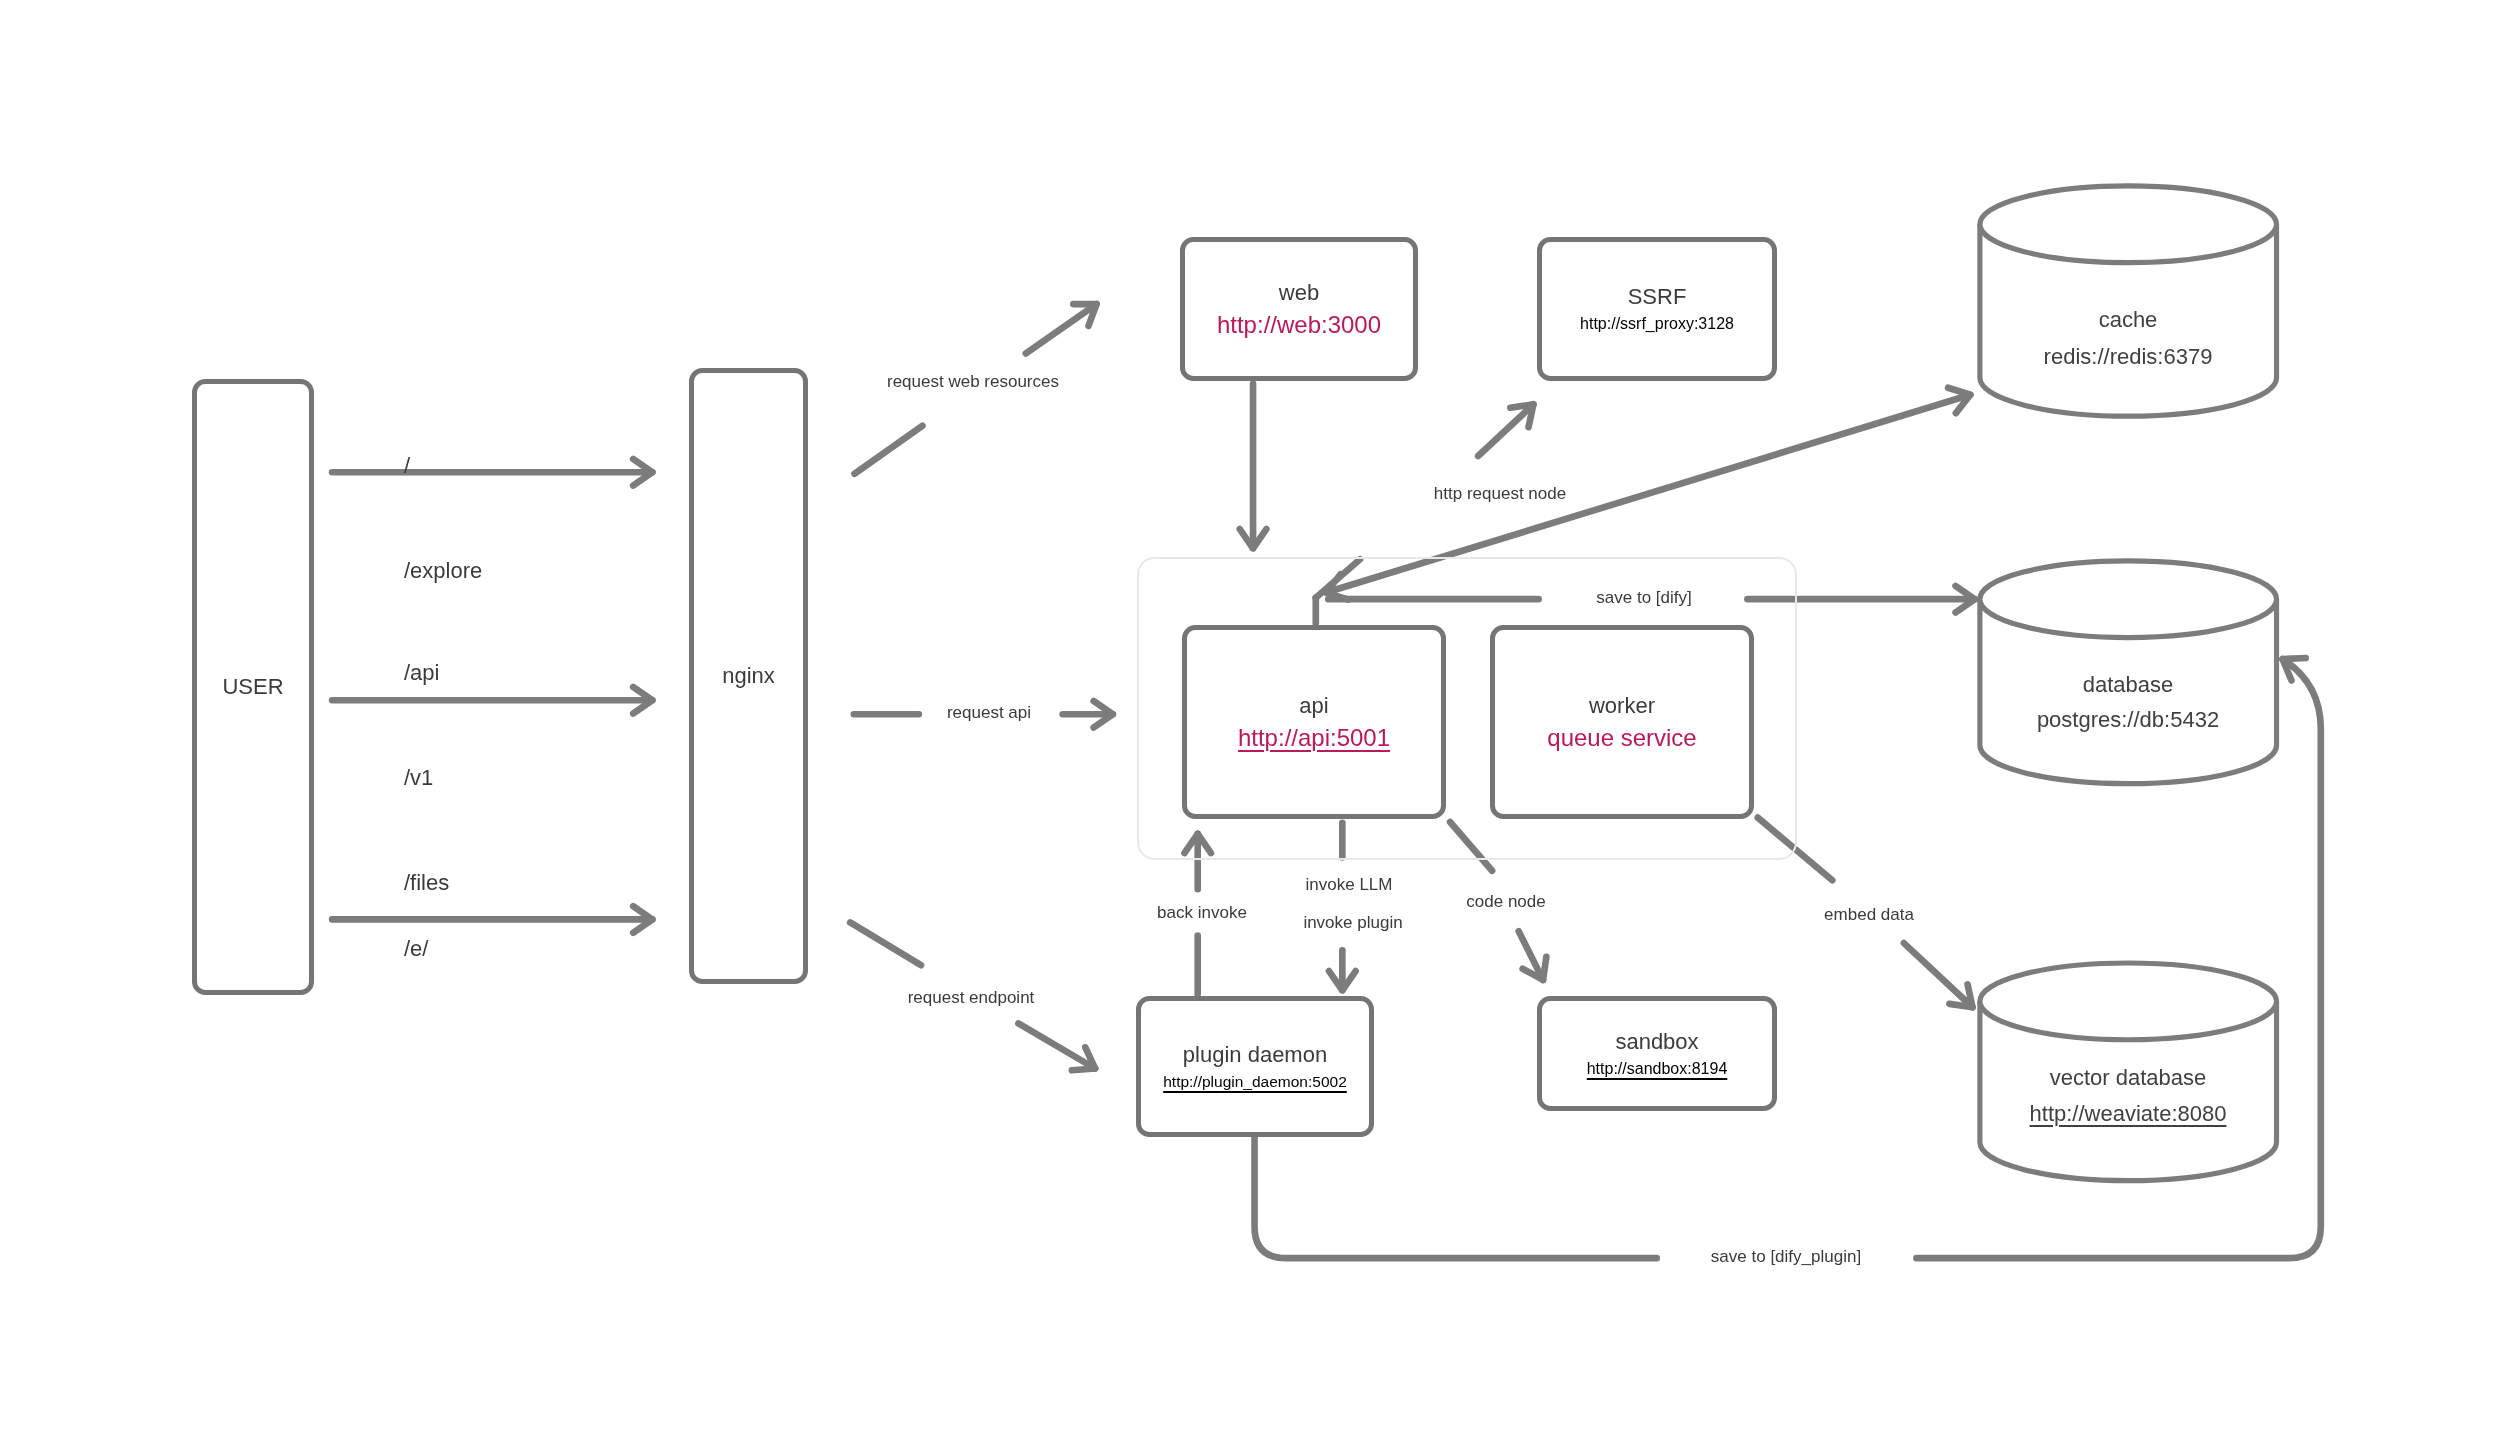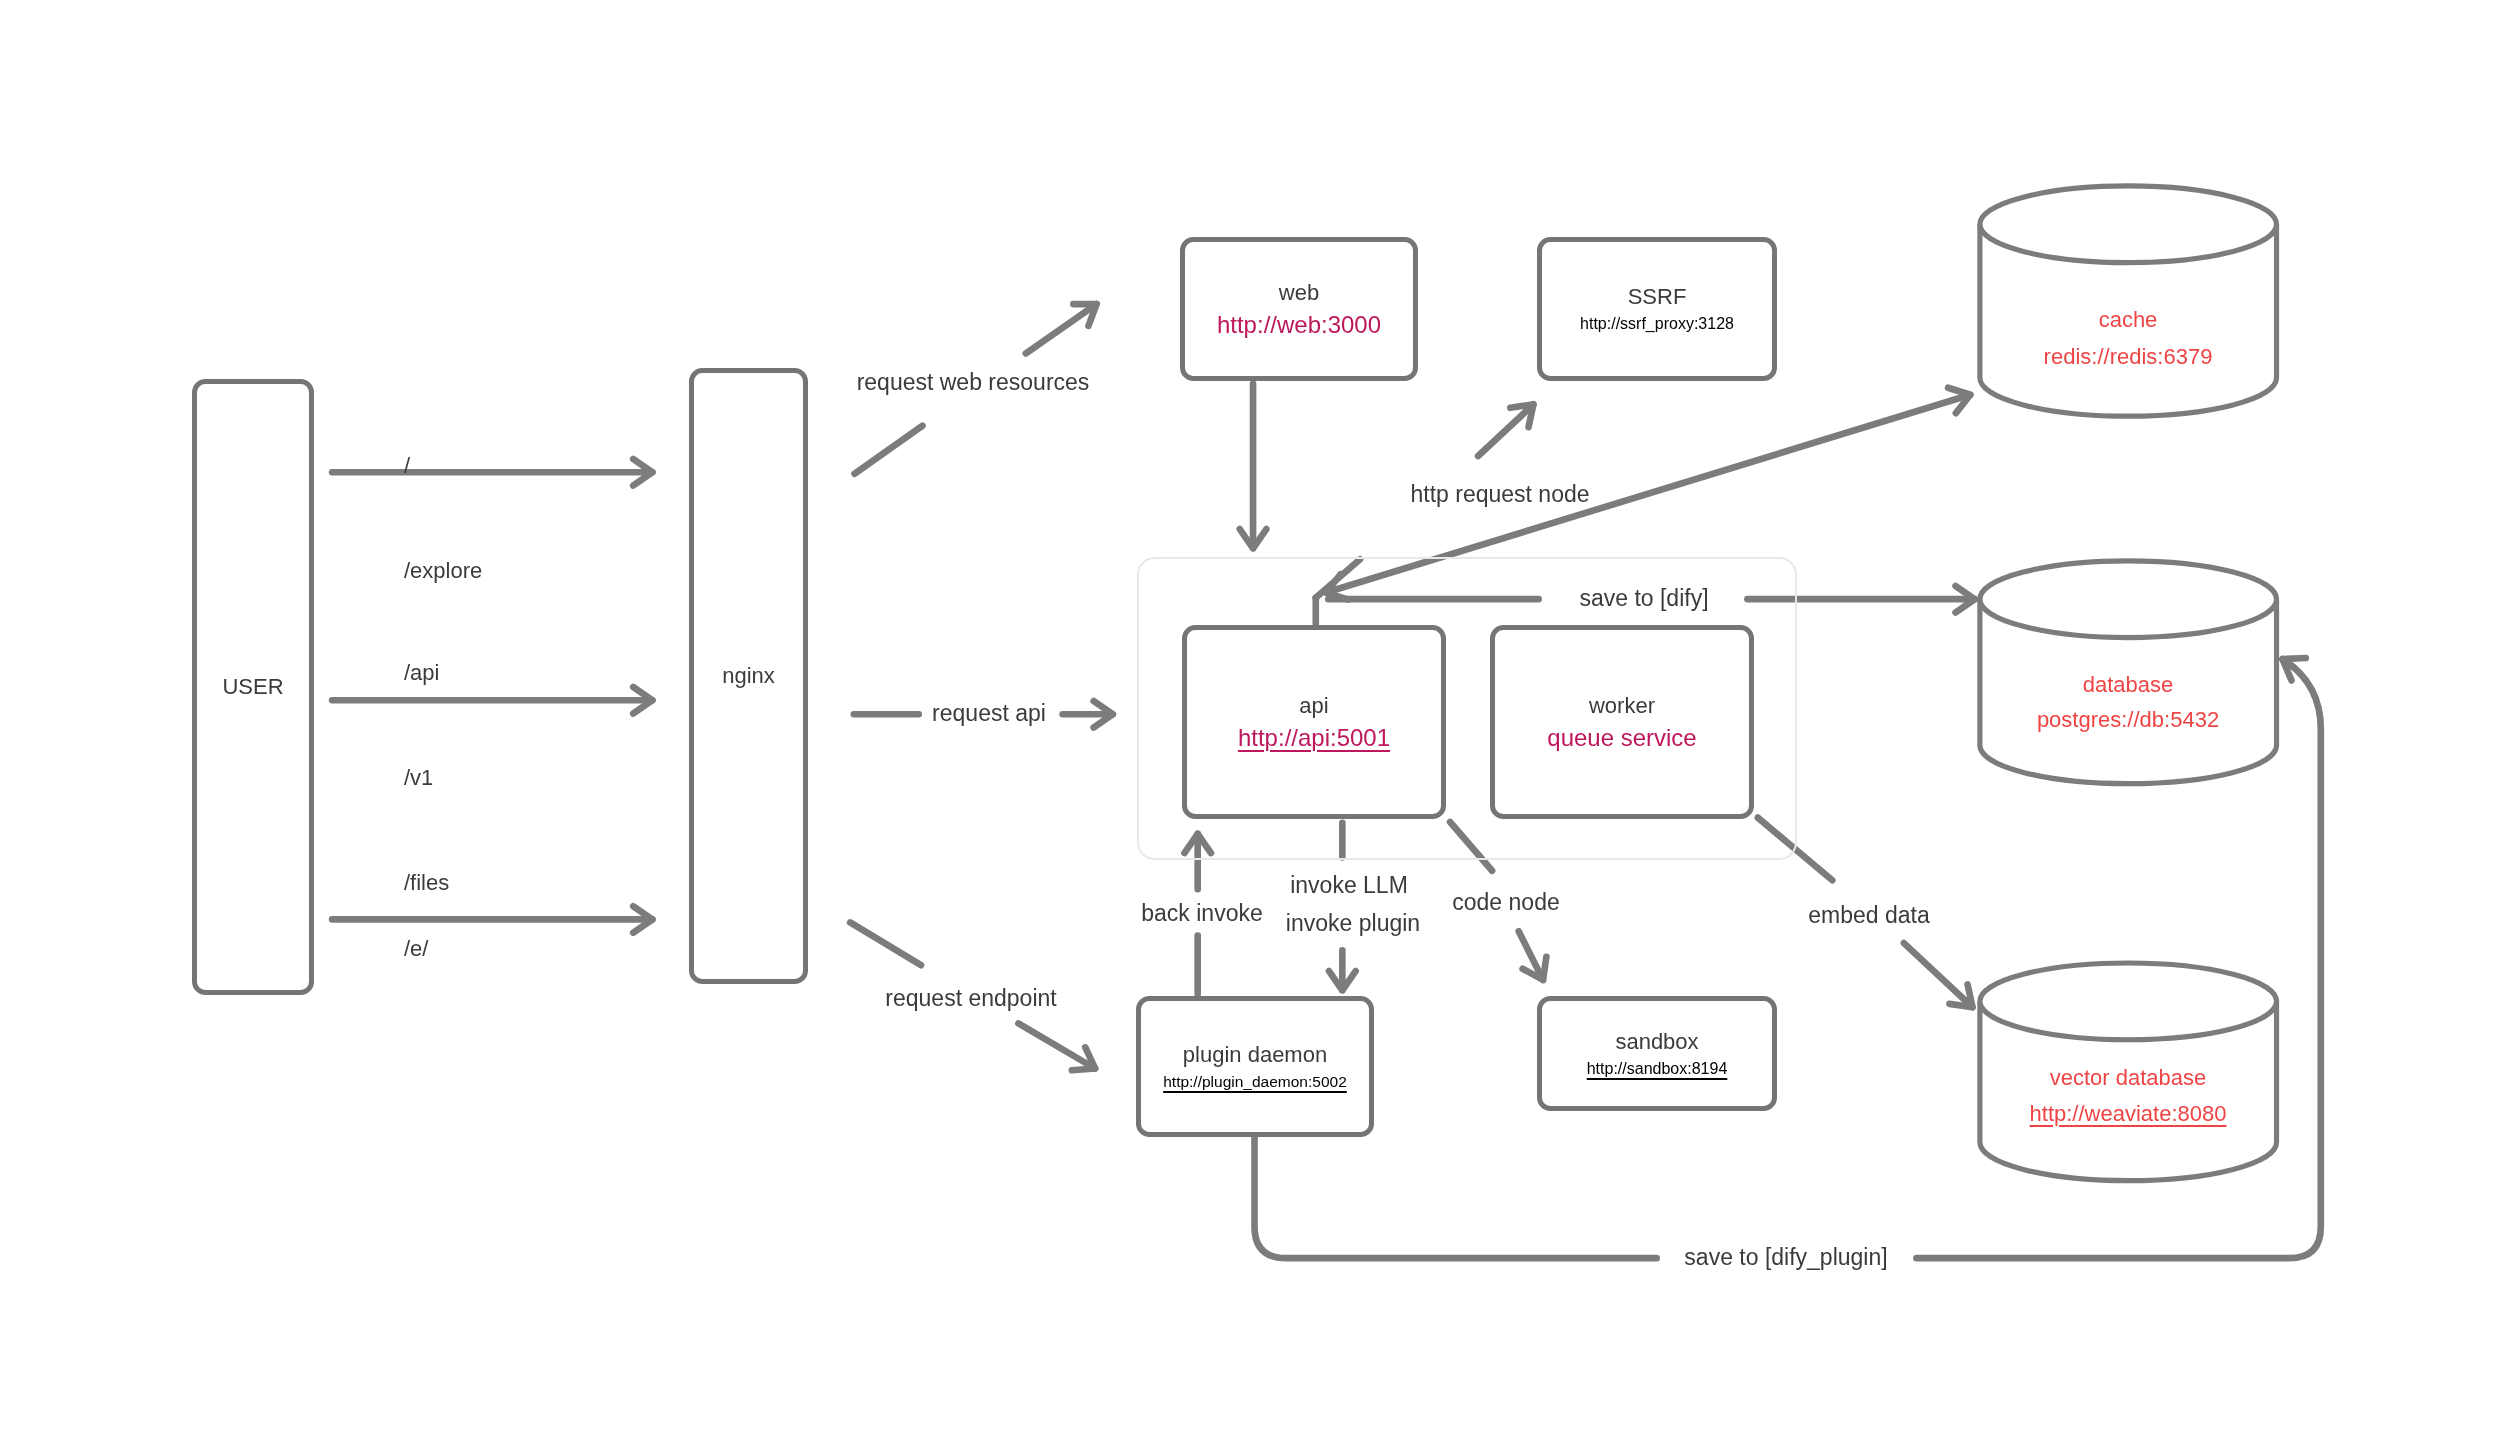--- a/index.html
+++ b/index.html
@@ -28,37 +28,37 @@
     box-sizing:border-box;
     background:transparent;
   }
   .title{font-size:22px;line-height:32px;color:#3b3b3b;white-space:nowrap;}
   .sub{font-size:24px;line-height:32px;color:#be185d;white-space:nowrap;}
   .url-sm{font-size:16px;line-height:23.6px;color:#000000;white-space:nowrap;}
   .u{text-decoration:underline;text-decoration-thickness:1.5px;text-underline-offset:3.7px;}
   .lbl{
     position:absolute;
     transform:translate(-50%,-50%);
-    font-size:23px;
+    font-size:17px;
     white-space:nowrap;
     color:#3b3b3b;
   }
   .pathlbl{
     position:absolute;
     font-size:22px;
     line-height:35px;
     color:#3b3b3b;
     white-space:pre;
   }
   .cyl-lbl{
     position:absolute;
     transform:translate(-50%,-50%);
     font-size:22px;
     white-space:nowrap;
-    color:#ef4444;
+    color:#404040;
   }
 </style>
 </head>
 <body>
 
 <div class="stage">
 
   <svg class="wires" viewBox="0 0 3404 1965">
     <defs>
       <marker id="head" viewBox="-32 -32 64 64" markerWidth="64" markerHeight="64" markerUnits="userSpaceOnUse" refX="0" refY="0" orient="auto-start-reverse">

